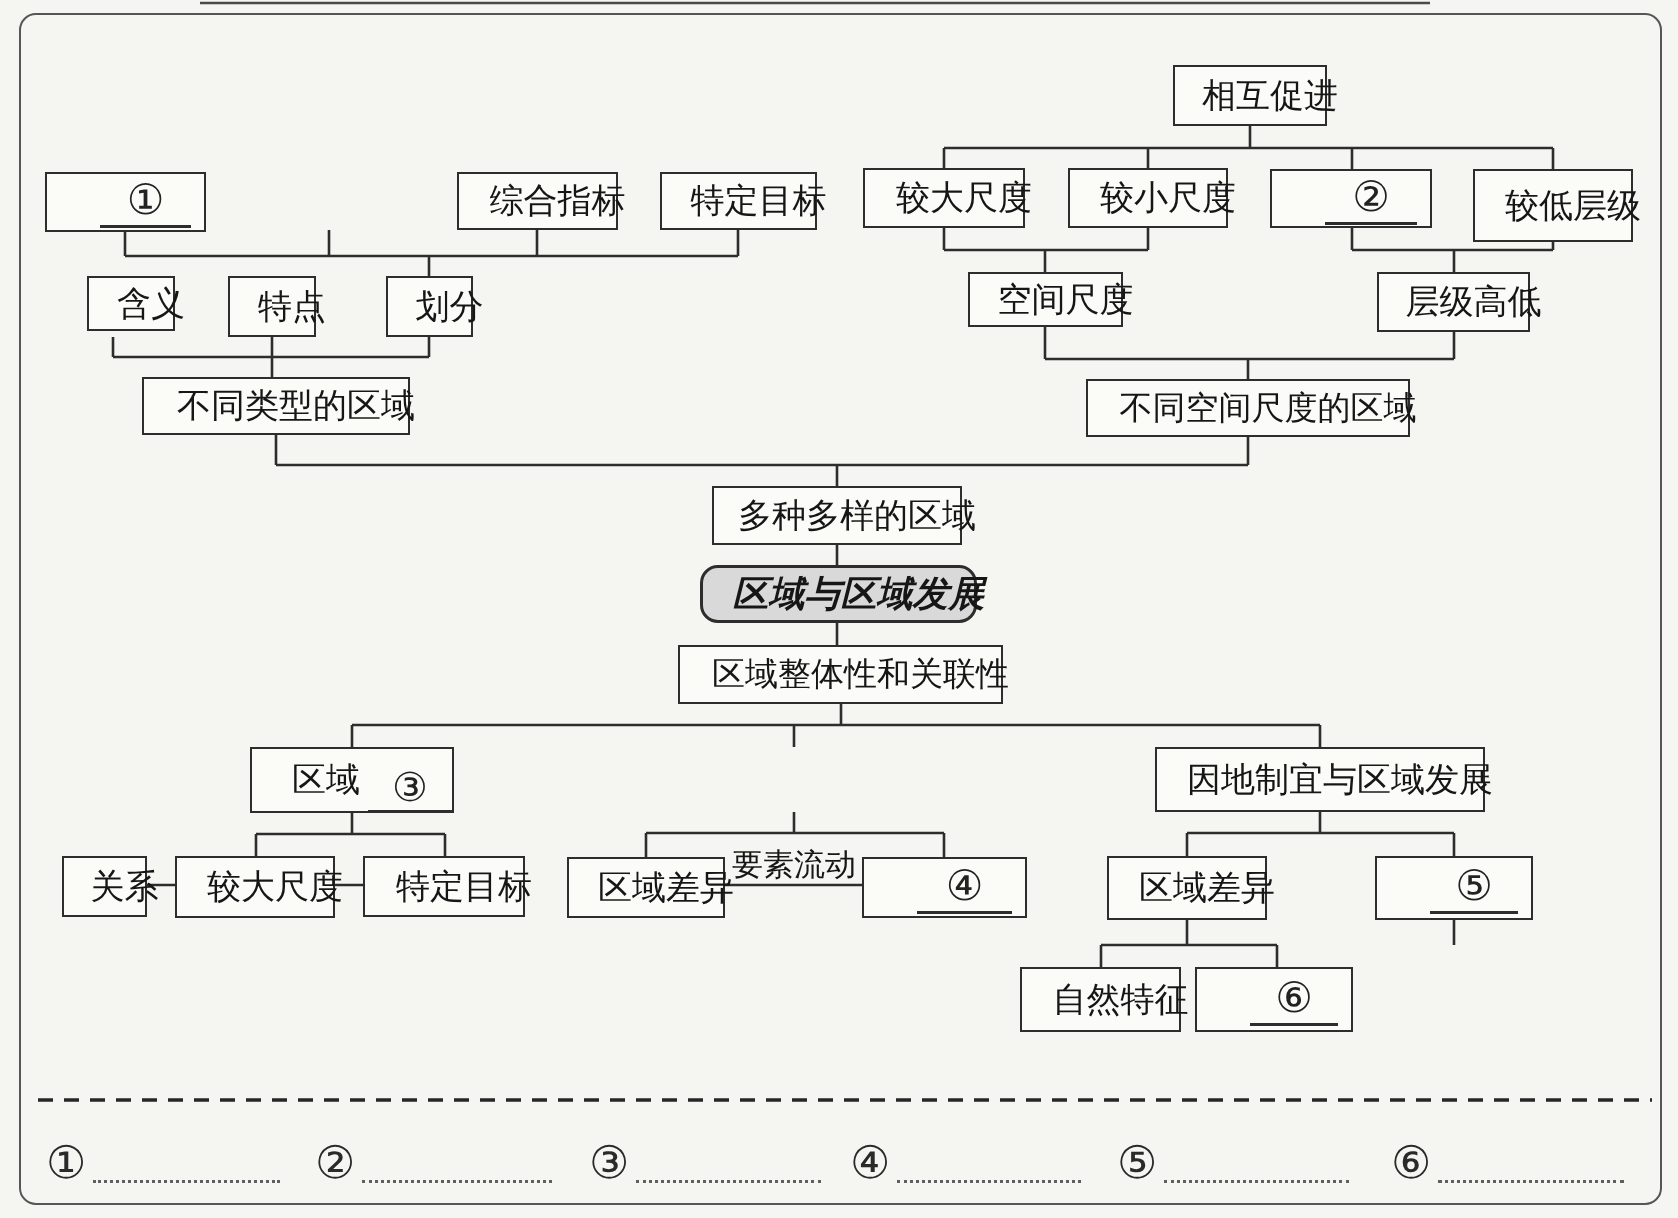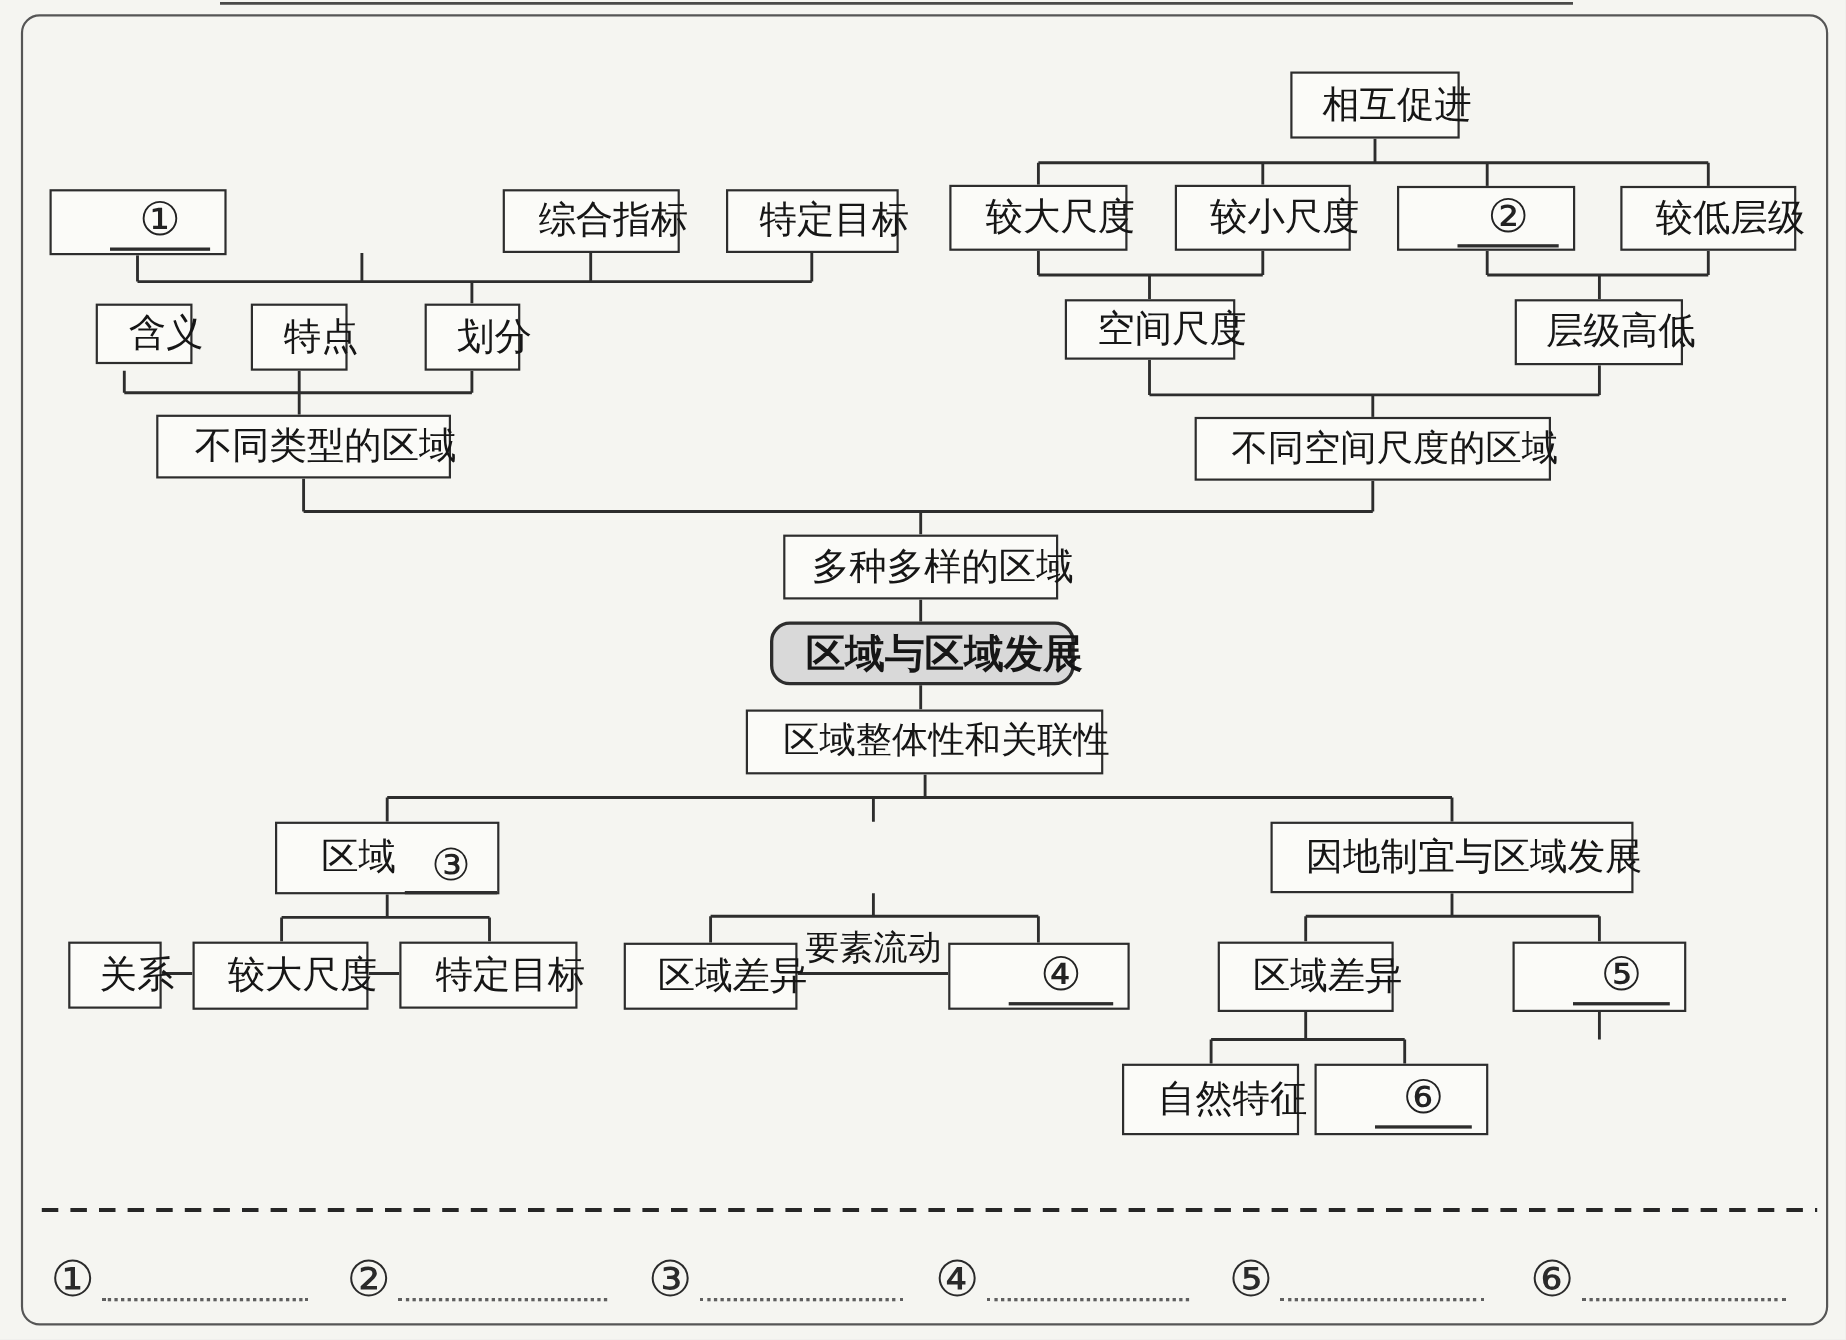--- a/index.html
+++ b/index.html
@@ -18,37 +18,37 @@
   }
   #wires{position:absolute;left:0;top:0;z-index:1;}
   .bx{
     position:absolute;z-index:2;box-sizing:border-box;
     border:2.5px solid #2d2d2d;background:#fbfbf8;
     display:flex;align-items:center;justify-content:center;
     font-size:34px;line-height:1;white-space:nowrap;padding-left:40px;
   }
   .root{
     background:#d9d9d9;border-radius:18px;border-width:3px;
-    font-weight:700;font-size:36px;
+    font-weight:700;font-size:36px;font-style:italic;
   }
   .col{flex-direction:column;padding-top:3px;}
   .num{
     font-family:"DejaVu Sans","Liberation Sans",sans-serif;
     font-size:42px;line-height:1;color:#222;
   }
   .uline{height:0;border-bottom:3px solid #2d2d2d;width:78%;margin-top:4px;}
   .iblank{
     display:inline-flex;justify-content:center;align-items:flex-end;
     width:106px;border-bottom:3px solid #2d2d2d;
     margin-left:8px;padding-bottom:3px;transform:translateY(10px);
   }
   .iblank .num{font-size:40px;}
   #edge-label{
     position:absolute;z-index:3;left:720px;top:849px;width:148px;
-    text-align:center;font-size:31px;line-height:1;font-family:Liberation Mono, monospace;
+    text-align:center;font-size:31px;line-height:1;
   }
   .ans{
     position:absolute;z-index:2;top:1142px;
     display:flex;align-items:flex-end;gap:7px;
   }
   .ans .num2{
     font-family:"DejaVu Sans","Liberation Sans",sans-serif;
     font-size:45px;line-height:0.88;color:#2a2a2a;
   }
   .dots{width:186px;height:38px;border-bottom:3.2px dotted #5f5f5f;}
@@ -96,21 +96,21 @@
   <div class="bx" style="left:142px;top:377px;width:268px;height:58px">不同类型的区域</div>
 
   <div class="bx" style="left:1173px;top:65px;width:154px;height:61px">相互促进</div>
 
   <div class="bx" style="left:863px;top:168px;width:162px;height:60px">较大尺度</div>
   <div class="bx" style="left:1068px;top:168px;width:160px;height:60px">较小尺度</div>
   <div class="bx col" style="left:1270px;top:169px;width:162px;height:59px">
     <span class="num">②</span>
     <span class="uline"></span>
   </div>
-  <div class="bx" style="left:1473px;top:169px;width:160px;height:59px">较低层级</div>
+  <div class="bx" style="left:1473px;top:169px;width:160px;height:73px">较低层级</div>
 
   <div class="bx" style="left:968px;top:272px;width:155px;height:55px">空间尺度</div>
   <div class="bx" style="left:1377px;top:272px;width:153px;height:60px">层级高低</div>
 
   <div class="bx" style="left:1086px;top:379px;width:324px;height:58px;font-size:33px">不同空间尺度的区域</div>
 
   <div class="bx" style="left:712px;top:486px;width:250px;height:59px">多种多样的区域</div>
   <div class="bx root" style="left:700px;top:565px;width:277px;height:58px">区域与区域发展</div>
   <div class="bx" style="left:678px;top:645px;width:325px;height:59px;font-size:33px">区域整体性和关联性</div>
 

